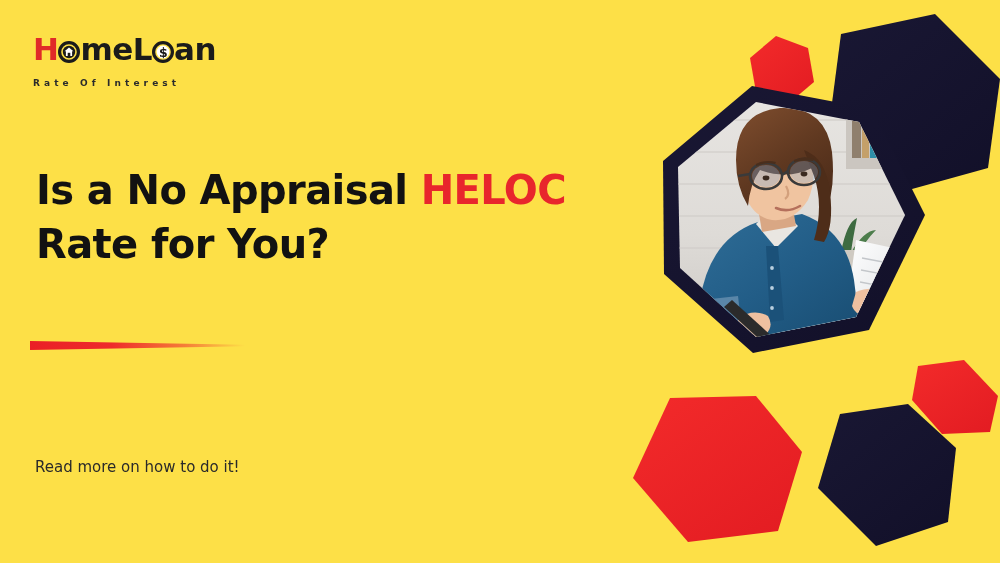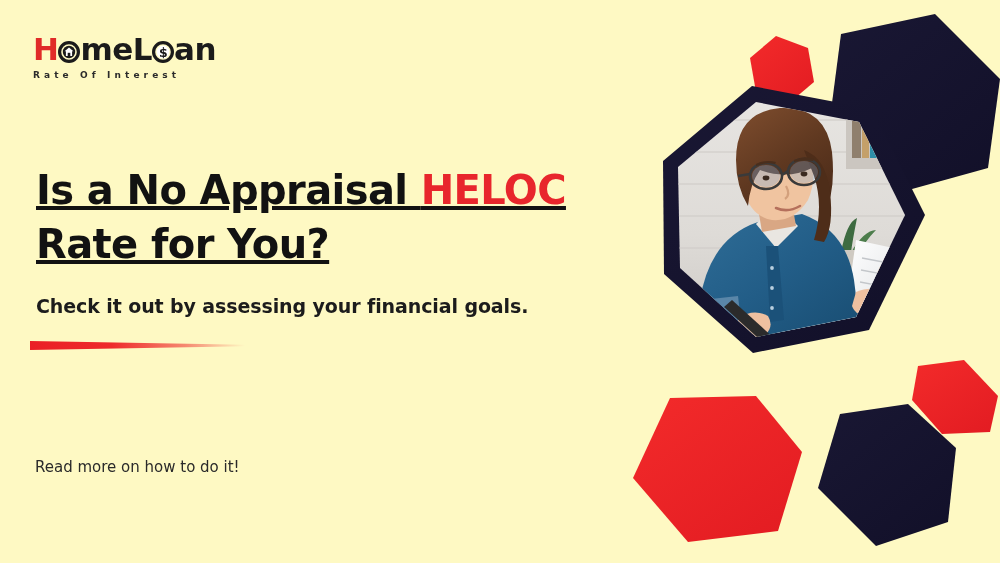--- a/index.html
+++ b/index.html
@@ -4,21 +4,21 @@
 <style>
   html, body {
     margin: 0;
     padding: 0;
     background: #ffffff;
   }
   #stage {
     position: relative;
     width: 1000px;
     height: 563px;
-    background: #fef9c3;
+    background: #fde047;
     overflow: hidden;
     font-family: "Liberation Sans", sans-serif;
   }
 
   
   #logo {
     position: absolute;
     left: 33px;
     top: 33px;
     width: 190px;
@@ -38,21 +38,21 @@
   .logo-letters { color: #1b1b1b; }
   .logo-o-slot {
     position: relative;
     display: inline-block;
     width: 22px;
     height: 22px;
     vertical-align: -3px;
   }
   .logo-o-slot svg { position: absolute; left: 0; top: 0; }
   #logo-tagline {
-    margin-top: 4px;
+    margin-top: 12px;
     font-family: "DejaVu Sans", sans-serif;
     font-weight: 700;
     font-size: 9px;
     line-height: 12px;
     letter-spacing: 4.1px;
     color: #2b2b2b;
     white-space: nowrap;
   }
 
   
@@ -61,21 +61,20 @@
     left: 36px;
     top: 163px;
     width: 560px;
     font-family: "DejaVu Sans", sans-serif;
     font-weight: 700;
     font-size: 40px;
     line-height: 54px;
     letter-spacing: -0.6px;
     color: #121212;
     white-space: nowrap;
-    text-decoration: underline;
   }
   #headline .accent { color: #e8262c; }
 
   #subheadline {
     position: absolute;
     left: 36px;
     top: 293px;
     width: 560px;
     font-family: "DejaVu Sans", sans-serif;
     font-weight: 700;
@@ -145,21 +144,20 @@
       </span><span class="logo-letters">an</span>
     </div>
     <div id="logo-tagline">Rate Of Interest</div>
   </div>
 
   <div id="headline">
     <div><span>Is a No Appraisal </span><span class="accent">HELOC</span></div>
     <div>Rate for You?</div>
   </div>
 
-  <div id="subheadline">Check it out by assessing your financial goals.</div>
 
   <div id="accent-rule">
     <div class="rule-shape"></div>
   </div>
 
   <div id="cta-text">Read more on how to do it!</div>
 
   <div id="artwork">
     <svg width="440" height="563" viewBox="0 0 440 563" aria-hidden="true">
       <defs>

